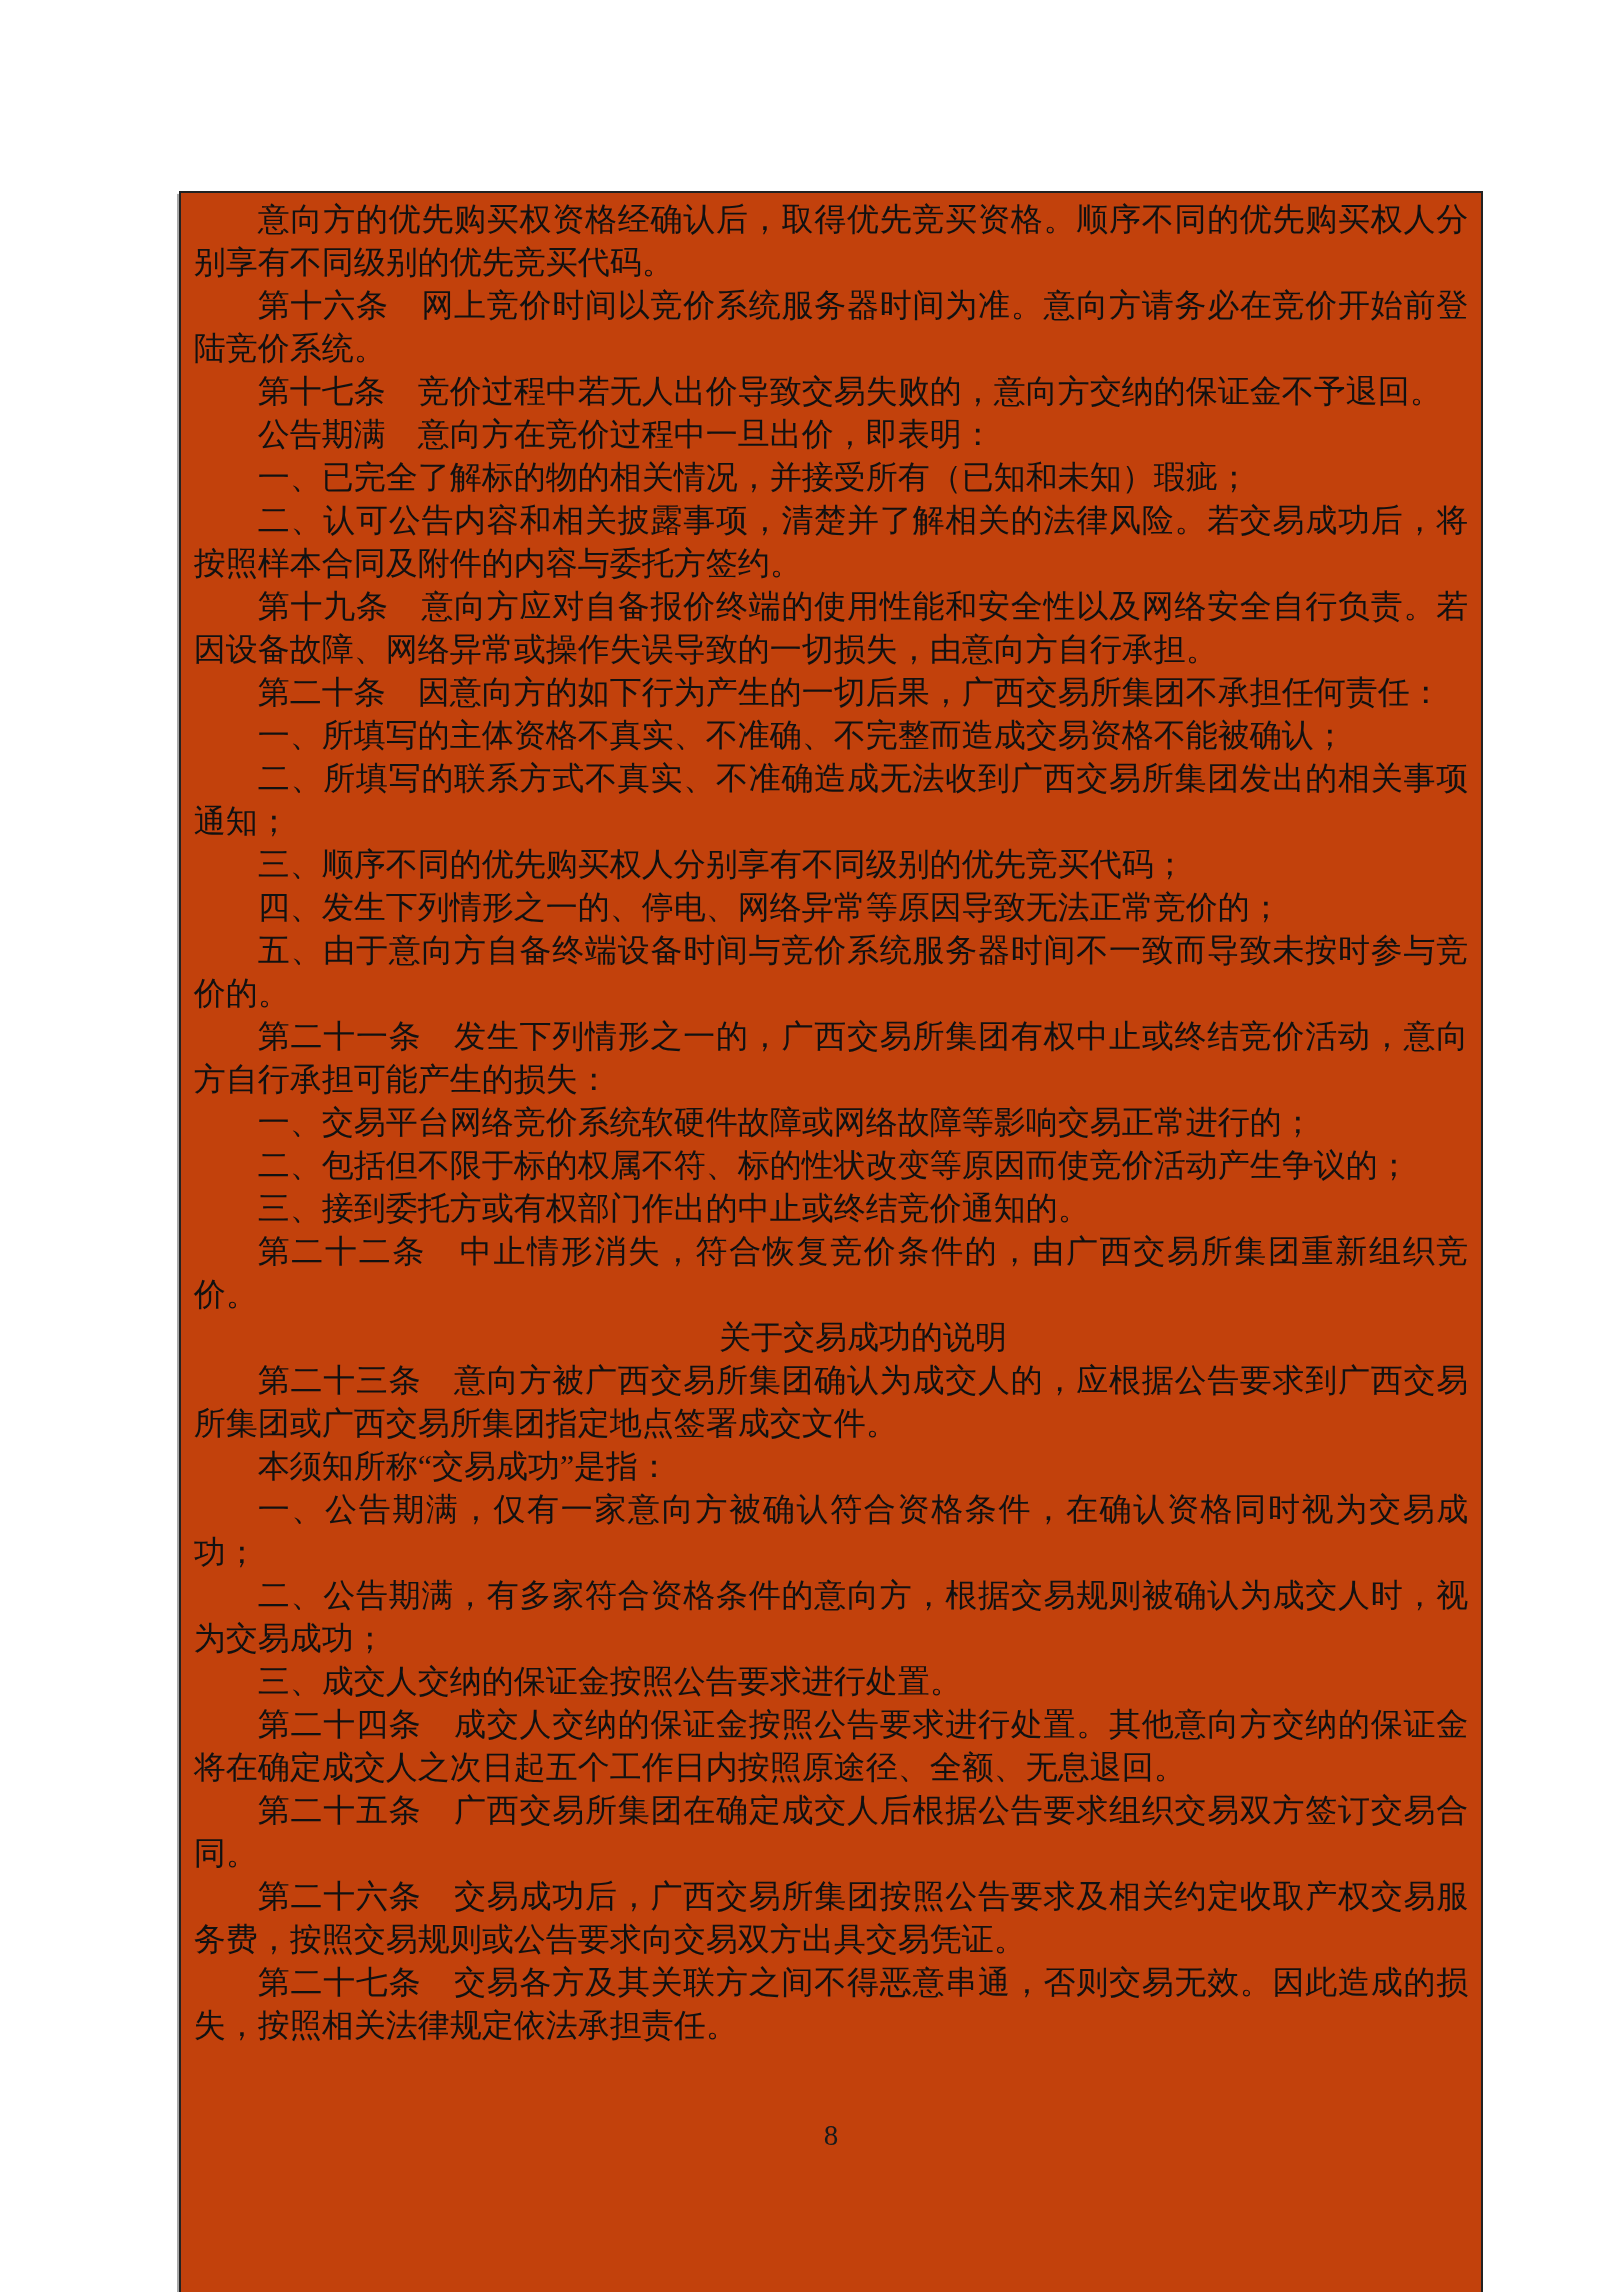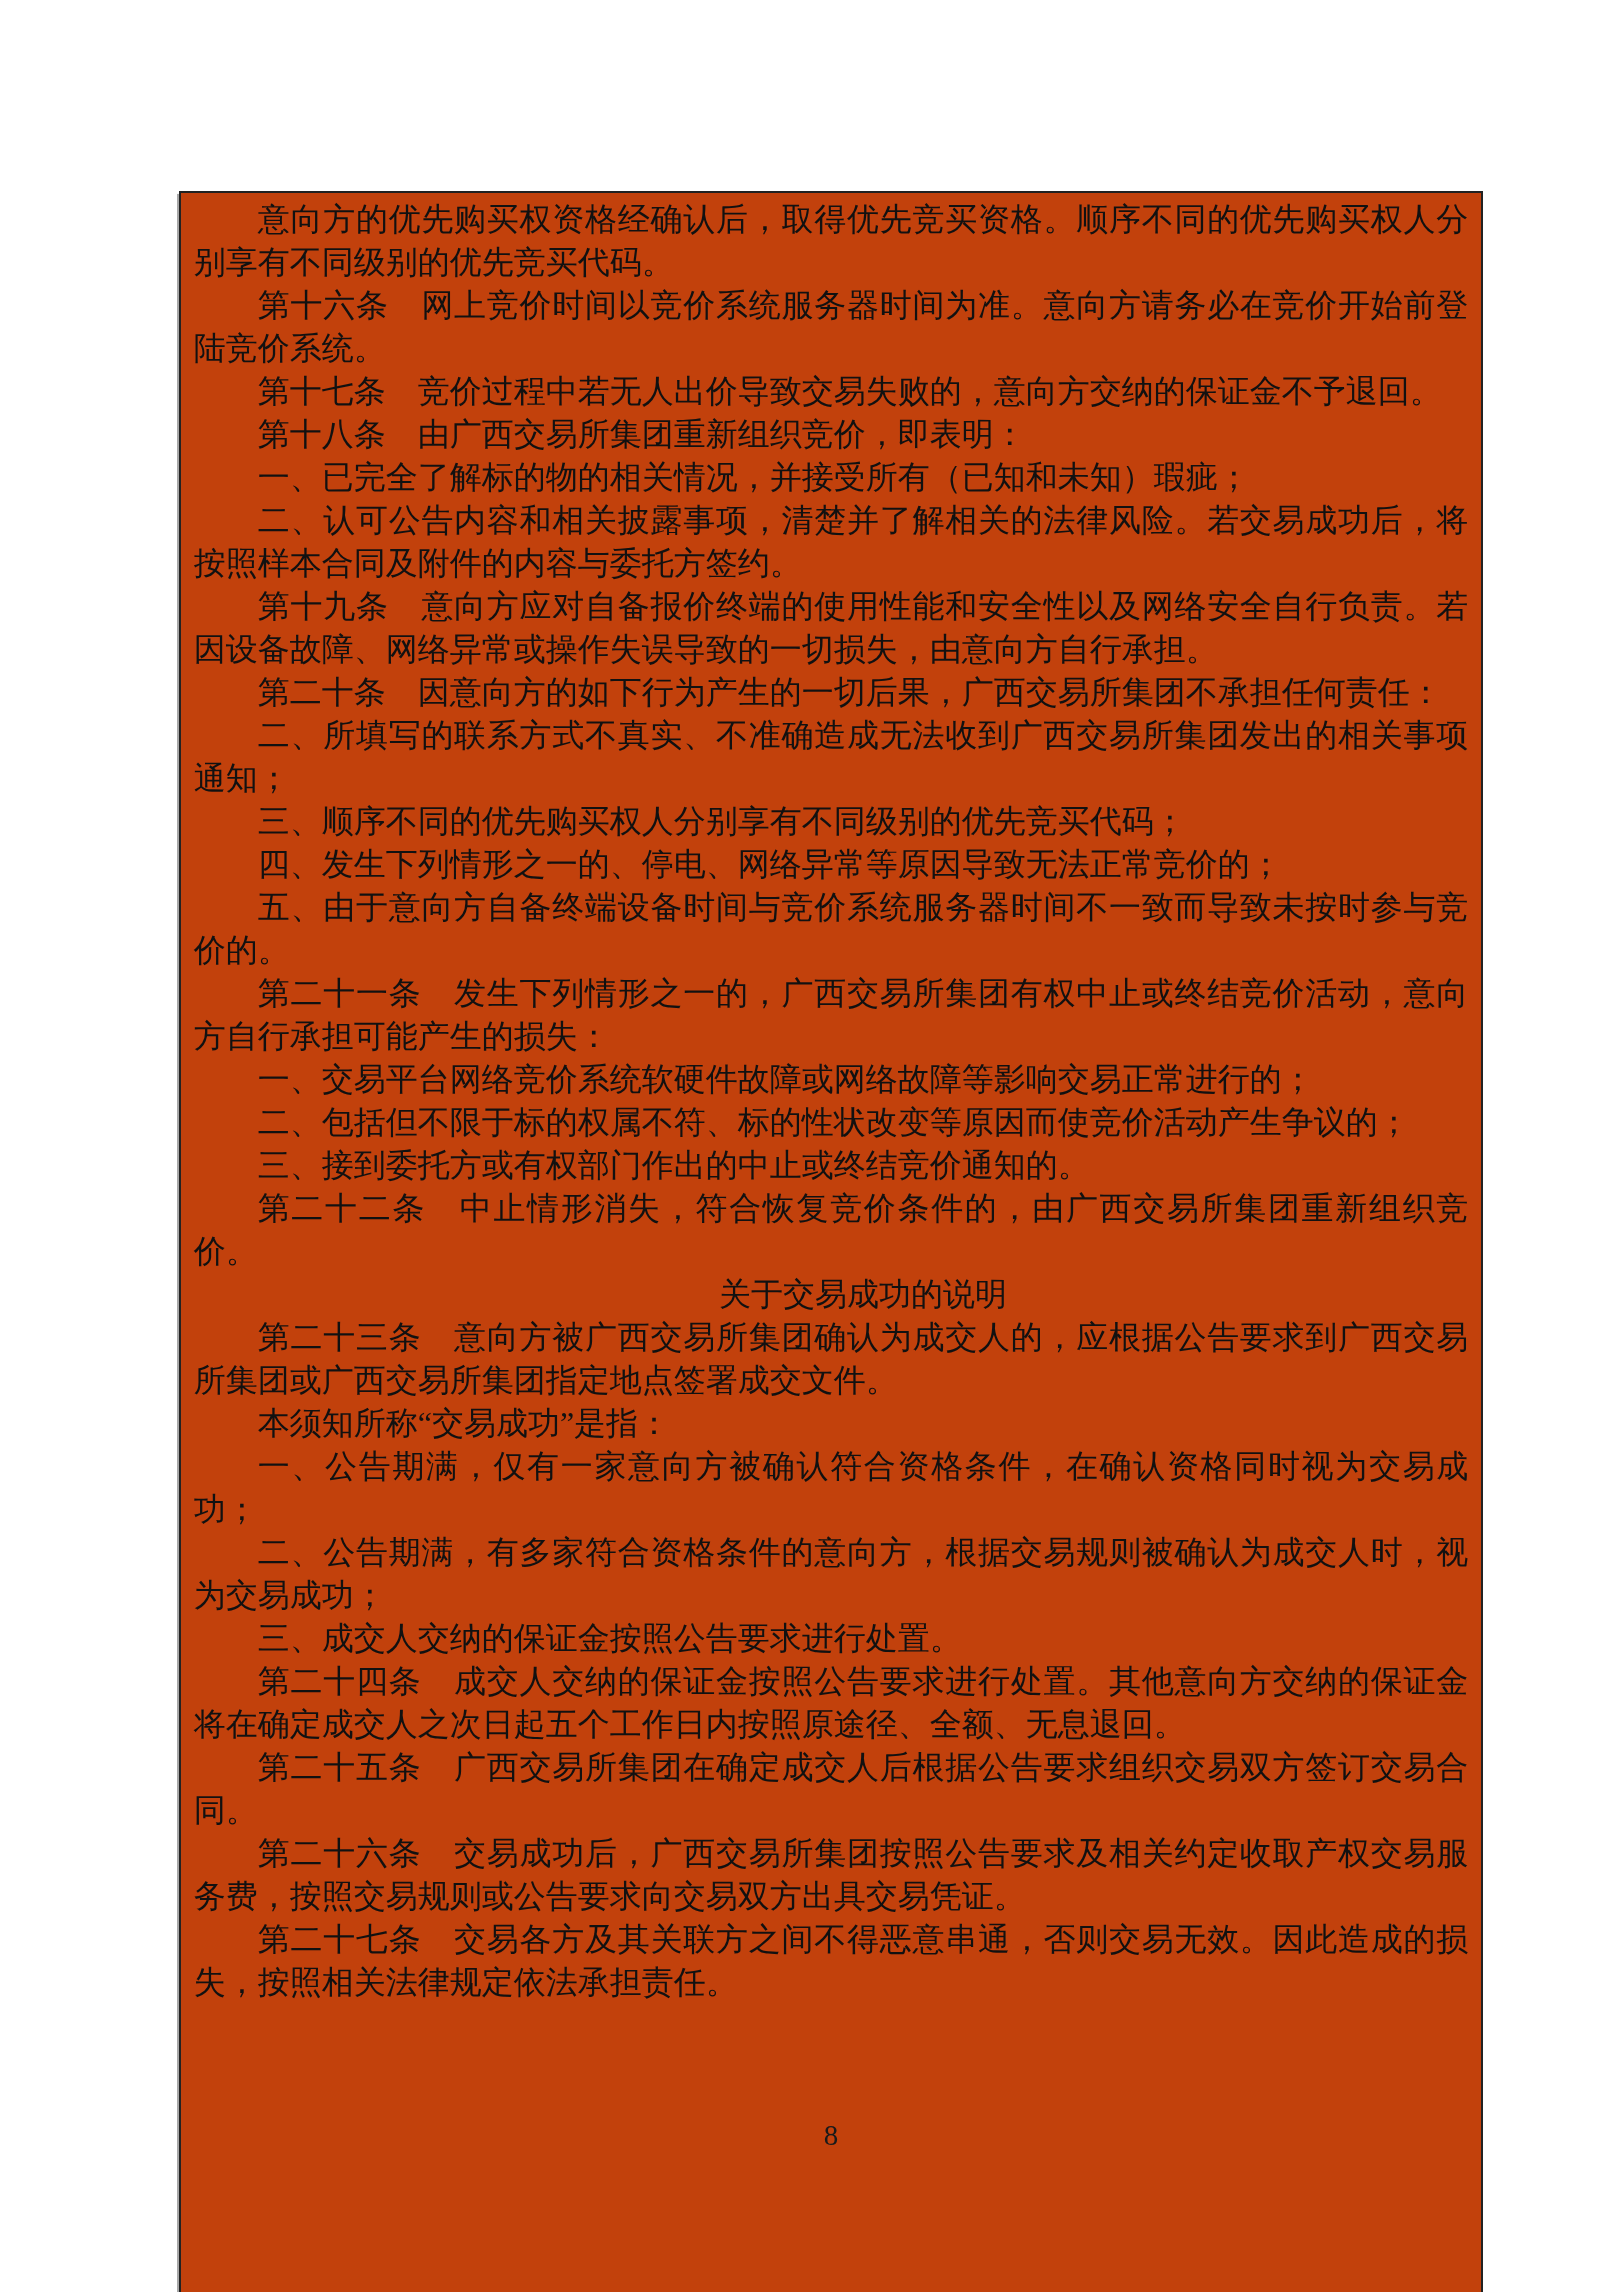--- a/index.html
+++ b/index.html
@@ -60,25 +60,26 @@
 </head>
 <body>
 
 <main class="document-page">
 
   <section class="terms-table">
     <div>
         <p class="body-para">意向方的优先购买权资格经确认后，取得优先竞买资格。顺序不同的优先购买权人分别享有不同级别的优先竞买代码。</p>
         <p class="body-para">第十六条　网上竞价时间以竞价系统服务器时间为准。意向方请务必在竞价开始前登陆竞价系统。</p>
         <p class="body-para">第十七条　竞价过程中若无人出价导致交易失败的，意向方交纳的保证金不予退回。</p>
-        <p class="body-para">第十八条　由广西交易所集团重新组织竞价，即表明：</p>
+        <p class="body-para">公告期满　意向方在竞价过程中一旦出价，即表明：</p>
         <p class="body-para">一、已完全了解标的物的相关情况，并接受所有（已知和未知）瑕疵；</p>
         <p class="body-para">二、认可公告内容和相关披露事项，清楚并了解相关的法律风险。若交易成功后，将按照样本合同及附件的内容与委托方签约。</p>
         <p class="body-para">第十九条　意向方应对自备报价终端的使用性能和安全性以及网络安全自行负责。若因设备故障、网络异常或操作失误导致的一切损失，由意向方自行承担。</p>
         <p class="body-para">第二十条　因意向方的如下行为产生的一切后果，广西交易所集团不承担任何责任：</p>
+        <p class="body-para">一、所填写的主体资格不真实、不准确、不完整而造成交易资格不能被确认；</p>
         <p class="body-para">二、所填写的联系方式不真实、不准确造成无法收到广西交易所集团发出的相关事项通知；</p>
         <p class="body-para">三、顺序不同的优先购买权人分别享有不同级别的优先竞买代码；</p>
         <p class="body-para">四、发生下列情形之一的、停电、网络异常等原因导致无法正常竞价的；</p>
         <p class="body-para">五、由于意向方自备终端设备时间与竞价系统服务器时间不一致而导致未按时参与竞价的。</p>
         <p class="body-para">第二十一条　发生下列情形之一的，广西交易所集团有权中止或终结竞价活动，意向方自行承担可能产生的损失：</p>
         <p class="body-para">一、交易平台网络竞价系统软硬件故障或网络故障等影响交易正常进行的；</p>
         <p class="body-para">二、包括但不限于标的权属不符、标的性状改变等原因而使竞价活动产生争议的；</p>
         <p class="body-para">三、接到委托方或有权部门作出的中止或终结竞价通知的。</p>
         <p class="body-para">第二十二条　中止情形消失，符合恢复竞价条件的，由广西交易所集团重新组织竞价。</p>
         <p class="heading">关于交易成功的说明</p>

